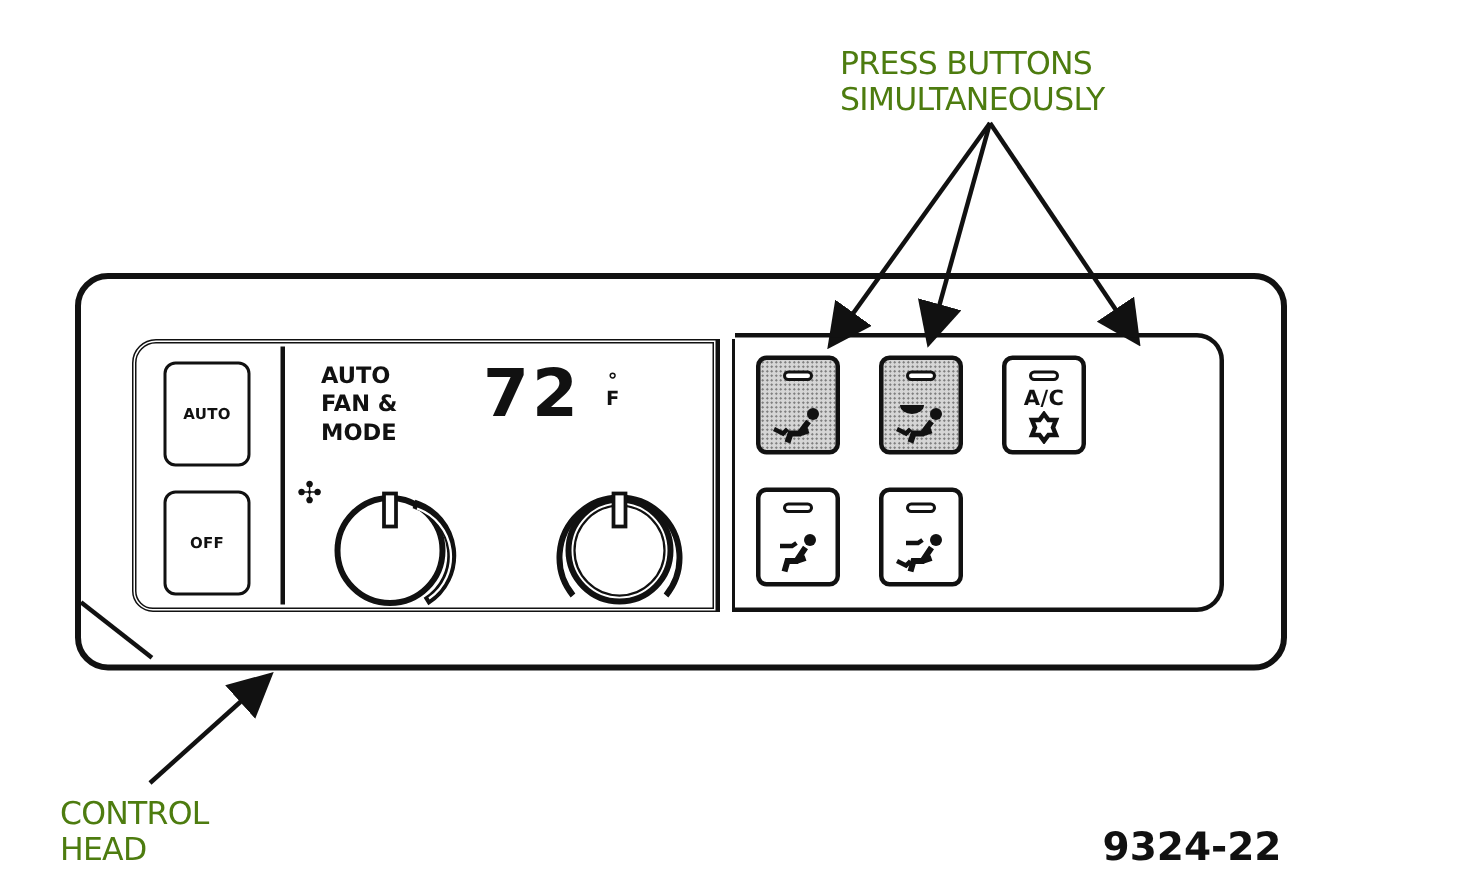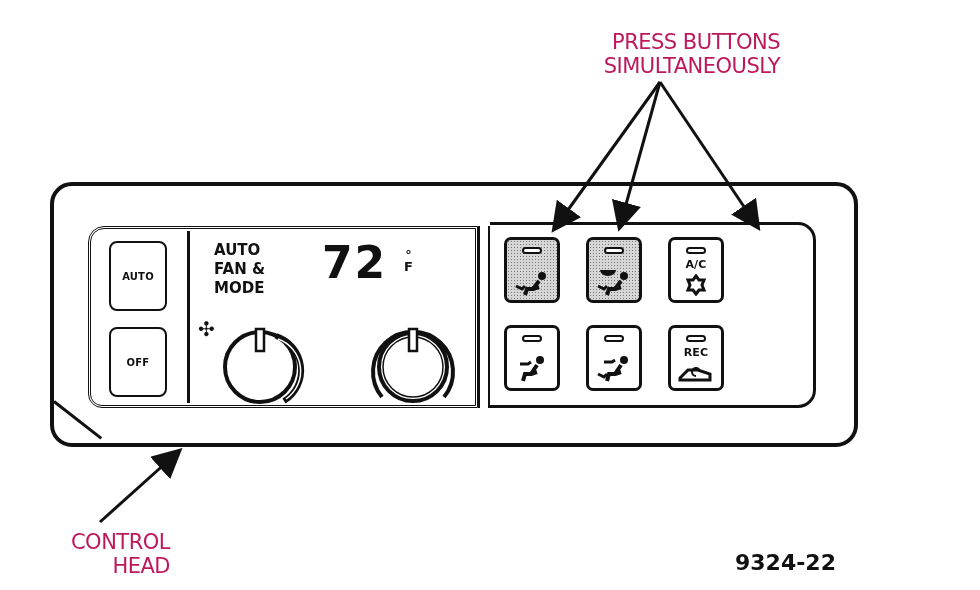--- a/index.html
+++ b/index.html
@@ -3,25 +3,25 @@
 <meta charset="utf-8">
 <style>
   html, body { margin: 0; padding: 0; }
   body {
     width: 980px; height: 590px; background: #ffffff; position: relative; overflow: hidden;
     font-family: "Liberation Sans", sans-serif; color: #111;
   }
   .abs { position: absolute; }
   .callout {
     font-family: "DejaVu Sans", sans-serif; font-size: 21px; letter-spacing: -0.5px;
-    text-align: right; line-height: 24px; color: #be185d;
+    text-align: left; line-height: 24px; color: #4d7c0f;
   }
   #press-label { left: 560px; top: 30px; width: 220px; }
   #control-label { left: 40px; top: 530px; width: 130px; }
-  #fig-number { left: 735px; top: 550px; font-family: "DejaVu Sans", sans-serif; font-weight: bold; font-size: 22px; }
+  #fig-number { left: 735px; top: 550px; font-family: "DejaVu Sans", sans-serif; font-weight: bold; font-size: 26px; }
 
   
   #bezel {
     left: 50px; top: 182px; width: 808px; height: 265px;
     border: 4px solid #111; border-radius: 22px; box-sizing: border-box;
   }
   #bezel-chamfer {
     left: 54px; top: 400px; width: 60px; height: 3px; background: #111;
     transform-origin: left center; transform: rotate(38deg);
   }
@@ -75,21 +75,21 @@
     background-color: #d6d6d6;
     background-image: radial-gradient(#777 0.6px, transparent 0.8px);
     background-size: 3px 3px;
   }
   .led {
     position: absolute; left: 50%; top: 7px; width: 20px; height: 7px; margin-left: -10px;
     border: 2px solid #111; border-radius: 5px; background: #fff; box-sizing: border-box;
   }
   .btn-label {
     position: absolute; left: 0; right: 0; top: 18px; text-align: center;
-    font-family: "DejaVu Sans", sans-serif; font-weight: bold; font-size: 11px; letter-spacing: 0.2px;
+    font-family: "DejaVu Sans", sans-serif; font-weight: bold; font-size: 14px; letter-spacing: 0.2px;
   }
   .btn-icon { position: absolute; left: 0; right: 0; bottom: 4px; display: flex; justify-content: center; }
 </style>
 </head>
 <body>
 
 <div id="press-label" class="abs callout" style="white-space:pre-line">PRESS BUTTONS
 SIMULTANEOUSLY</div>
 
 <svg class="abs" style="left:0;top:0" width="980" height="590">
@@ -198,28 +198,18 @@
     <div class="btn-label"></div>
     <div class="btn-icon">
       <svg width="40" height="30" viewBox="0 0 40 30">
           <path d="M10 8 h8 l3-2" stroke="#111" stroke-width="3" fill="none"></path>
           <path d="M4 20 l6 3 l3-3" stroke="#111" stroke-width="3" fill="none"></path>
           <circle cx="30" cy="6" r="4" fill="#111"></circle>
           <path d="M27 11 l-6 9 h-6 l-2 7 M21 20 l6-2" stroke="#111" stroke-width="4" fill="none"></path>
         </svg>
     </div>
   </div>
-  <div class="hvac-btn" style="left:178px;top:100px">
-    <div class="led"></div>
-    <div class="btn-label">REC</div>
-    <div class="btn-icon">
-      <svg width="40" height="22" viewBox="0 0 40 22">
-          <path d="M4 16 l8-8 h10 l12 4 v6 h-30z" fill="none" stroke="#111" stroke-width="3"></path>
-          <path d="M20 14 a4 4 0 1 1 4 -4" fill="none" stroke="#111" stroke-width="2"></path>
-        </svg>
-    </div>
-  </div>
 </div>
 
 <div id="control-label" class="abs callout" style="white-space:pre-line">CONTROL
 HEAD</div>
 
 <div id="fig-number" class="abs">9324-22</div>
 
 </body></html>

